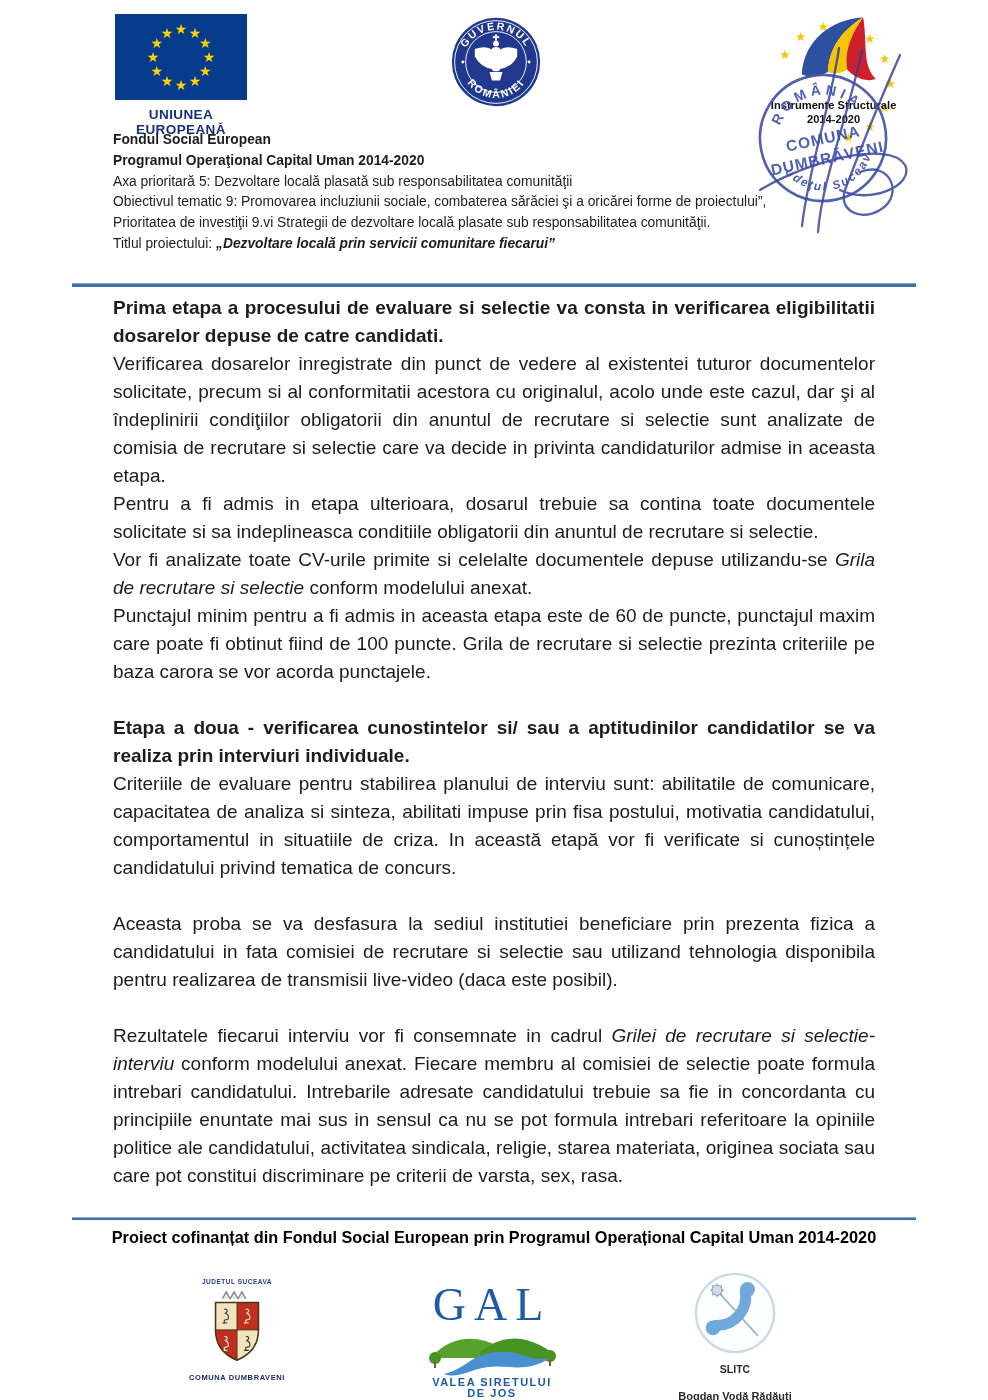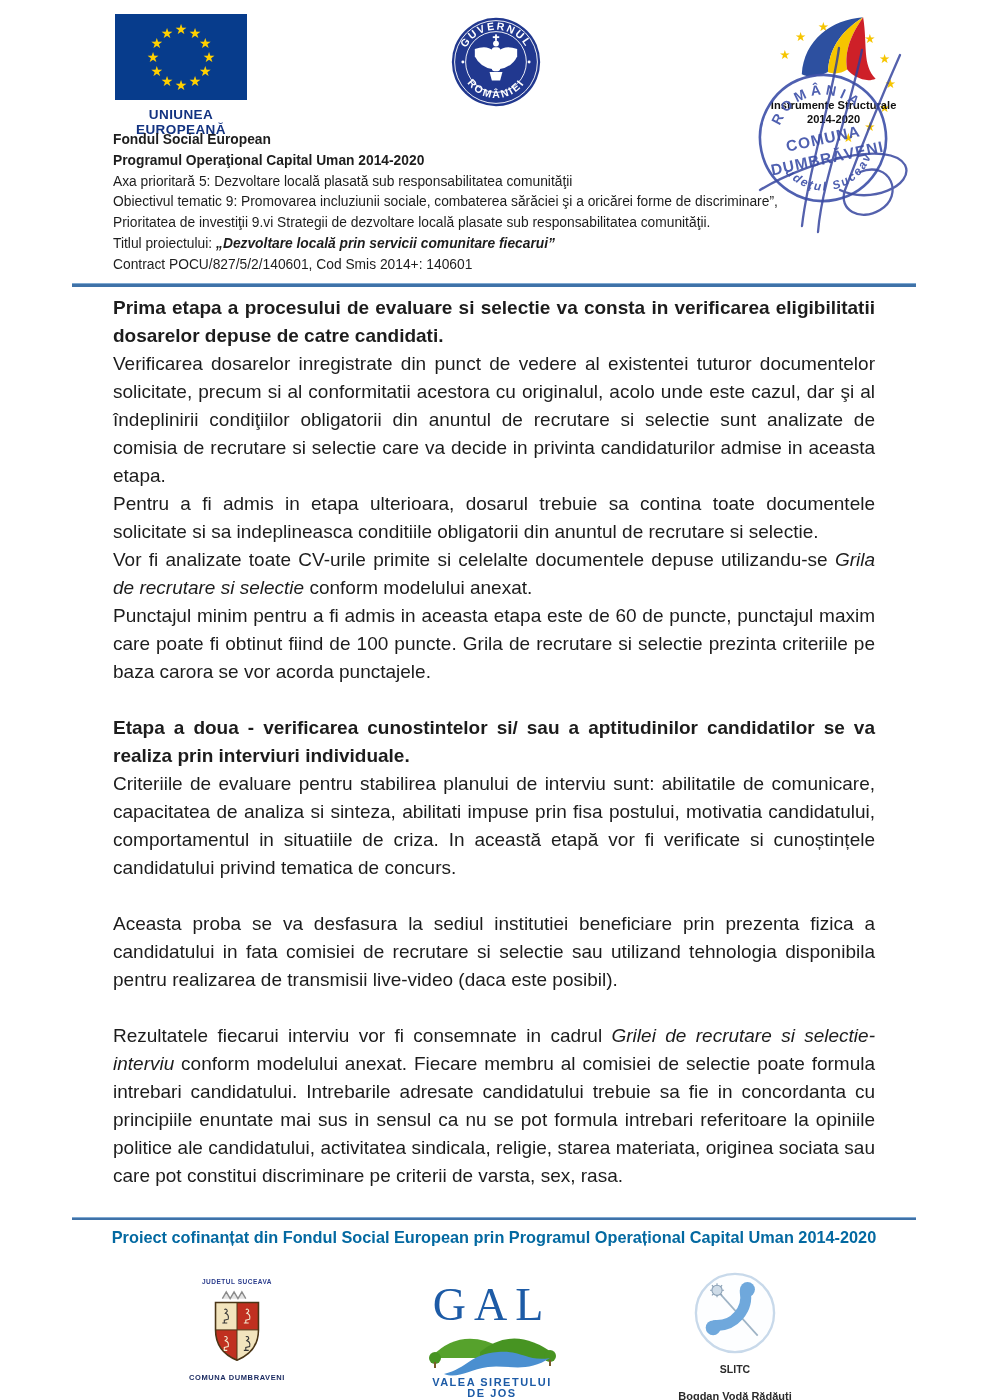--- a/index.html
+++ b/index.html
@@ -30,21 +30,21 @@
   
   .content{position:absolute;left:113px;top:294px;width:762px;font-size:19px;line-height:28px;
            text-align:justify;color:#1c1c1c;}
   .content p{margin:0;}
   .content .bold{font-weight:bold;}
   .content .gap{height:28px;}
   .content .it{font-style:italic;}
 
   
   .cofinance{position:absolute;left:72px;top:1228px;width:844px;text-align:center;
-             font-size:16.3px;font-weight:bold;color:#0369a1;}
+             font-size:16.3px;font-weight:bold;color:#000000;}
   .f-logo{position:absolute;text-align:center;}
   .coa-wrap{left:172px;top:1278px;width:130px;}
   .coa-top{font-size:6.5px;font-weight:bold;color:#2a3c8c;letter-spacing:.5px;}
   .coa-bottom{font-size:7.5px;font-weight:bold;color:#17275e;letter-spacing:.6px;margin-top:2px;}
   .gal-wrap{left:402px;top:1276px;width:180px;}
   .slitc-wrap{left:660px;top:1270px;width:150px;}
   .slitc-l1{font-size:10.5px;font-weight:bold;color:#2b2b2b;margin-top:3px;}
   .slitc-l2{font-size:11px;font-weight:bold;color:#2b2b2b;margin-top:15px;}
 </style>
 </head>
@@ -140,24 +140,23 @@
       <path d="M144,12 C132,72 104,142 100,194"></path>
       <path d="M182,17 C162,62 142,112 127,152 C120,172 142,184 162,172 C187,157 172,122 142,134"></path>
       <path d="M42,152 C92,122 172,102 187,127 C197,147 152,167 122,152"></path>
     </g>
   </svg>
 
   <div class="hdr-text">
     <div class="b">Fondul Social European</div>
     <div class="b">Programul Operaţional Capital Uman 2014-2020</div>
     <div>Axa prioritară 5: Dezvoltare locală plasată sub responsabilitatea comunităţii</div>
-    <div>Obiectivul tematic 9: Promovarea incluziunii sociale, combaterea sărăciei şi a oricărei forme de discriminare”,</div>
+    <div>Obiectivul tematic 9: Promovarea incluziunii sociale, combaterea sărăciei şi a oricărei forme de proiectului”,</div>
     <div>Prioritatea de investiţii 9.vi Strategii de dezvoltare locală plasate sub responsabilitatea comunităţii.</div>
     <div><span>Titlul proiectului: </span><span class="bi">„Dezvoltare locală prin servicii comunitare fiecarui”</span></div>
-    <div>Contract POCU/827/5/2/140601, Cod Smis 2014+: 140601</div>
   </div>
 
   <div class="rule top"></div>
 
   <div class="content">
     <p class="bold">Prima etapa a procesului de evaluare si selectie va consta in verificarea eligibilitatii dosarelor depuse de catre candidati.</p>
     <p>Verificarea dosarelor inregistrate din punct de vedere al existentei tuturor documentelor solicitate, precum si al conformitatii acestora cu originalul, acolo unde este cazul, dar şi al îndeplinirii condiţiilor obligatorii din anuntul de recrutare si selectie sunt analizate de comisia de recrutare si selectie care va decide in privinta candidaturilor admise in aceasta etapa.</p>
     <p>Pentru a fi admis in etapa ulterioara, dosarul trebuie sa contina toate documentele solicitate si sa indeplineasca conditiile obligatorii din anuntul de recrutare si selectie.</p>
     <p><span>Vor fi analizate toate CV-urile primite si celelalte documentele depuse utilizandu-se </span><span class="it">Grila de recrutare si selectie</span><span> conform modelului anexat.</span></p>
     <p>Punctajul minim pentru a fi admis in aceasta etapa este de 60 de puncte, punctajul maxim care poate fi obtinut fiind de 100 puncte. Grila de recrutare si selectie prezinta criteriile pe baza carora se vor acorda punctajele.</p>

